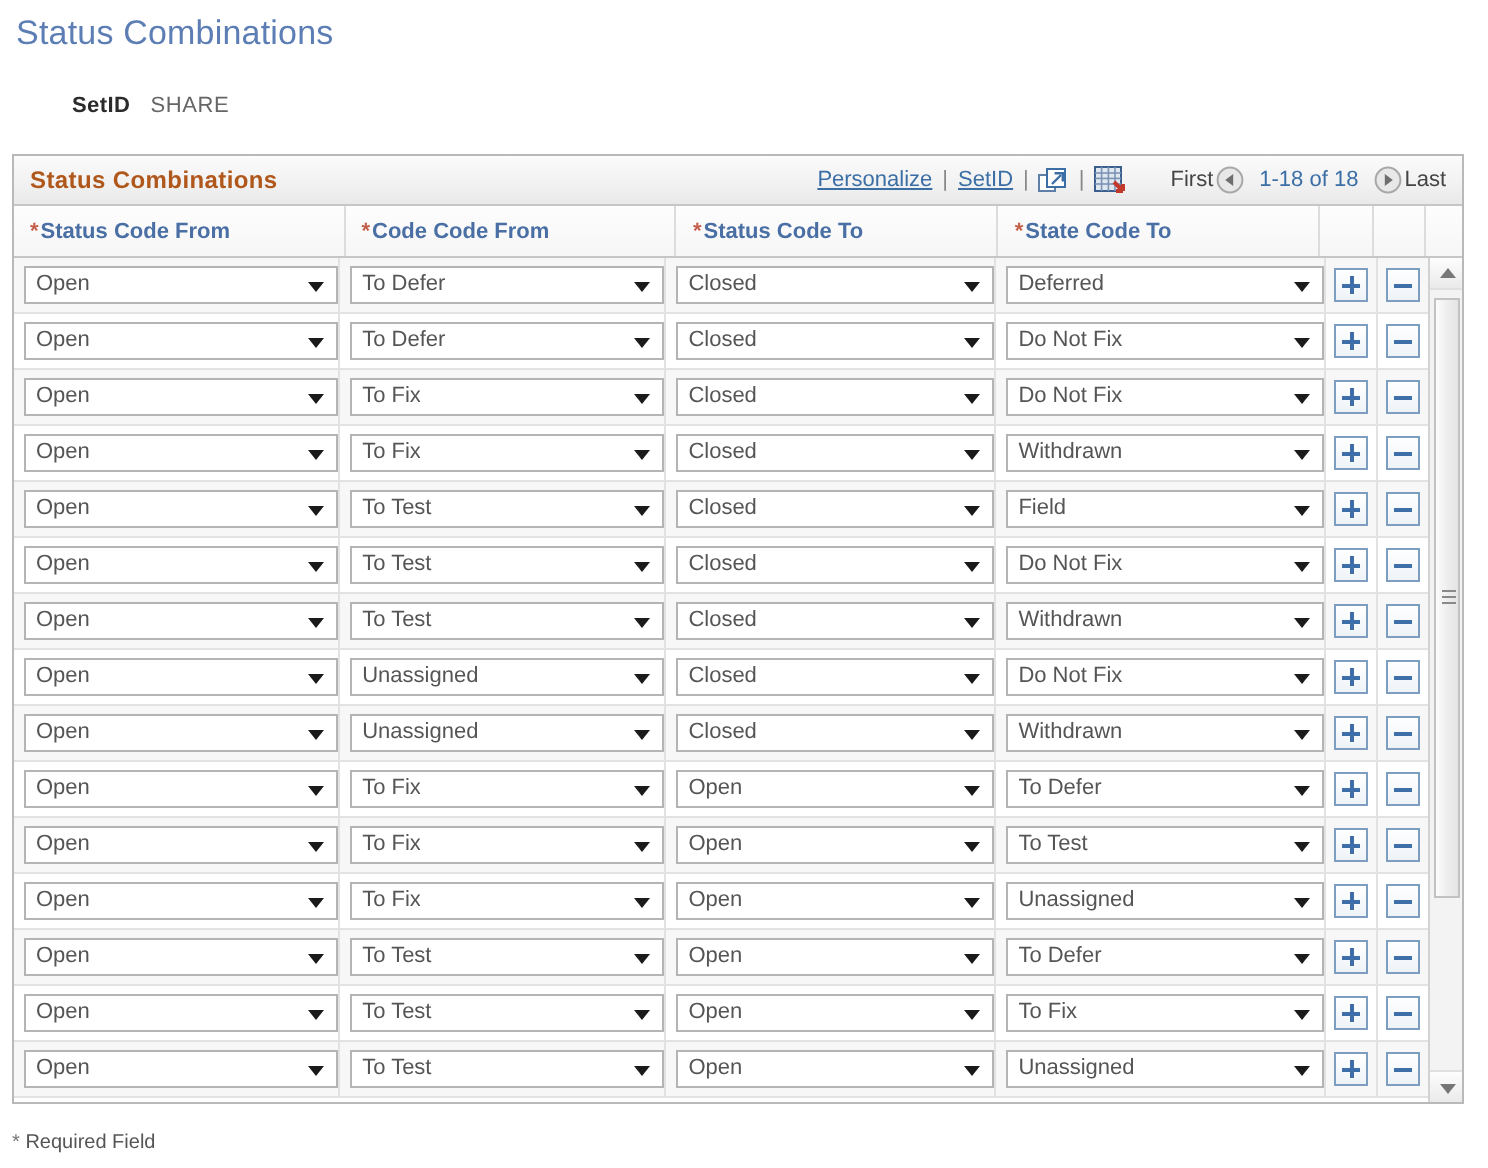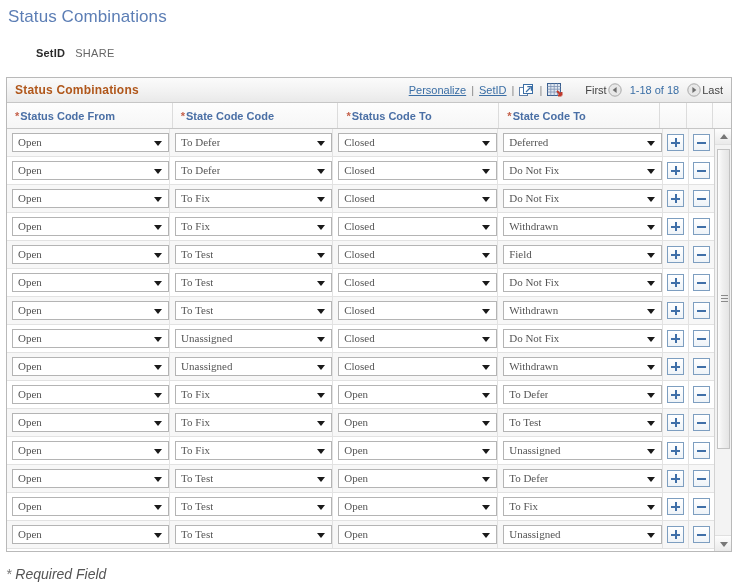--- a/index.html
+++ b/index.html
@@ -190,21 +190,20 @@
   .dd {
     position: relative;
     width: 157px;
     height: 19px;
     background: #ffffff;
     border: 1px solid #b4b4b4;
     box-sizing: border-box;
     display: flex;
     align-items: flex-end;
     cursor: pointer;
-    font-family: Liberation Serif, serif;
   }
   .dd-text {
     font-size: 11px;
     color: #555555;
     padding-left: 5px;
     white-space: nowrap;
     overflow: hidden;
     line-height: 17px;
   }
   .dd-arrow {
@@ -304,23 +303,22 @@
     height: 1px;
     background: #8a8a8a;
     margin-bottom: 2px;
   }
 
   
   .required-note {
     position: absolute;
     left: 6px;
     top: 566px;
-    font-size: 14px;
+    font-size: 10px;
     color: #555555;
-    font-style: italic;
   }
   .required-note .star { color: #777777; }
 
   
   svg { display: block; }
 </style>
 </head>
 <body>
 
 <div class="page-title">Status Combinations</div>
@@ -388,21 +386,21 @@
     </span>
   </div>
 
   <div class="col-head-row">
     <div class="col-head c1">
       <span class="req">*</span>
         <span>Status Code From</span>
     </div>
     <div class="col-head c2">
       <span class="req">*</span>
-        <span>State Code Code</span>
+        <span>Code Code From</span>
     </div>
     <div class="col-head c3">
       <span class="req">*</span>
         <span>Status Code To</span>
     </div>
     <div class="col-head c4">
       <span class="req">*</span>
         <span>State Code To</span>
     </div>
     <div class="col-head c5"></div>

